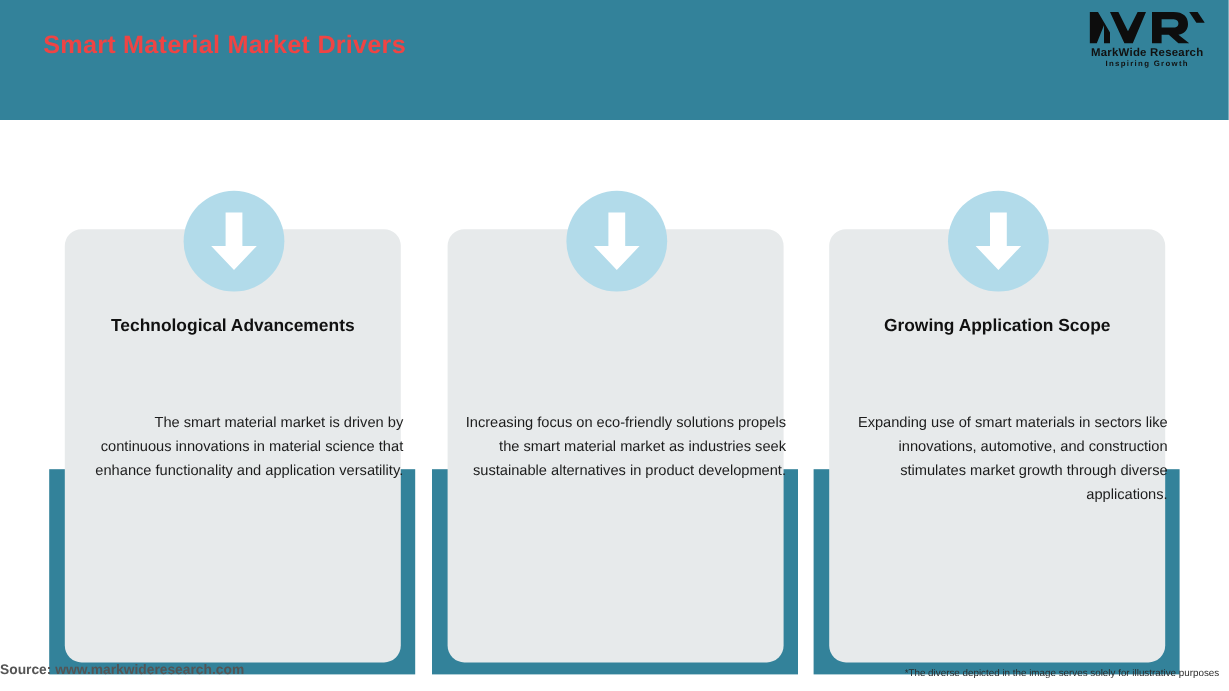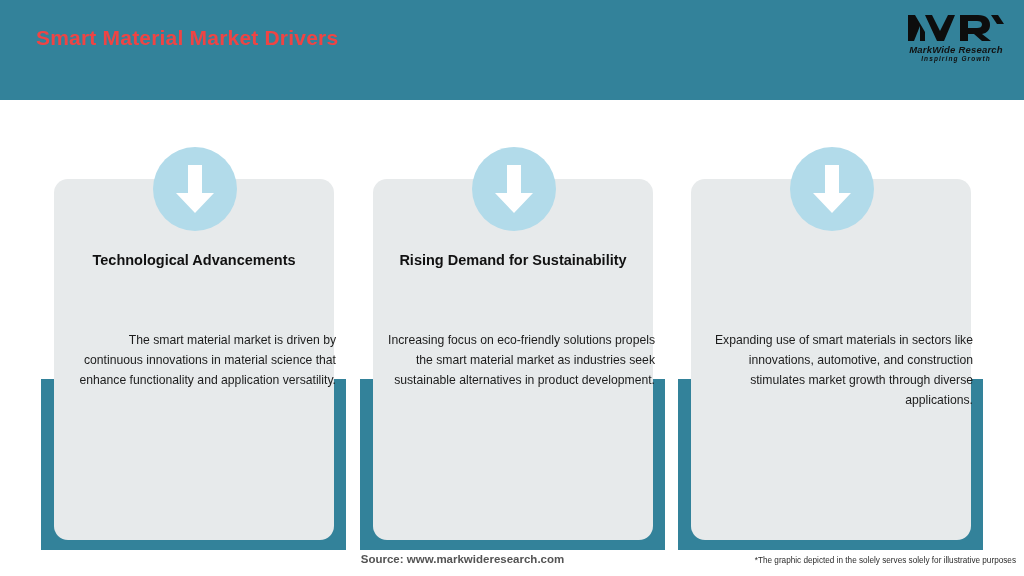--- a/index.html
+++ b/index.html
@@ -37,22 +37,21 @@
   
   .logo {
     position: absolute;
     right: 14px;
     top: 8px;
     width: 108px;
     height: 60px;
     display: flex;
     flex-direction: column;
     align-items: center;
-    justify-content: center;
-    font-style: italic;
+    justify-content: flex-start;
   }
   .logo-mark {
     width: 96px;
     height: 30px;
     display: block;
   }
   .logo-name {
     font-size: 9.5px;
     font-weight: bold;
     color: #111111;
@@ -67,21 +66,21 @@
     color: #111111;
     letter-spacing: 1.1px;
     line-height: 8px;
     white-space: nowrap;
   }
 
   
   .cards {
     position: absolute;
     left: 0;
-    top: 104px;
+    top: 116px;
     width: 1024px;
     height: 446px;
   }
   .card-group {
     position: absolute;
     top: 0;
     width: 305px;
     height: 446px;
   }
   .card-group.g0 { left: 41px; }
@@ -144,21 +143,21 @@
     line-height: 20px;
     text-align: right;
   }
 
   
   .footer-source {
     position: absolute;
     left: 0;
     top: 553px;
     width: 925px;
-    text-align: center;
+    text-align: left;
     font-size: 11.5px;
     font-weight: bold;
     color: #545454;
   }
   .footer-note {
     position: absolute;
     right: 8px;
     top: 556px;
     font-size: 8.2px;
     color: #2b2b2b;
@@ -205,31 +204,31 @@
   </div>
 
   <div class="card-group g1">
     <div class="card-plate"></div>
     <div class="card-body"></div>
     <div class="card-icon">
       <svg width="46" height="52" viewBox="0 0 46 52">
         <polygon points="16,2 30,2 30,30 42,30 23,50 4,30 16,30" fill="#ffffff"></polygon>
       </svg>
     </div>
-    <div class="card-title">Rising Demand for Sustainability</div>
     <div class="card-desc">Increasing focus on eco-friendly solutions propels the smart material market as industries seek sustainable alternatives in product development.</div>
   </div>
 
   <div class="card-group g2">
     <div class="card-plate"></div>
     <div class="card-body"></div>
     <div class="card-icon">
       <svg width="46" height="52" viewBox="0 0 46 52">
         <polygon points="16,2 30,2 30,30 42,30 23,50 4,30 16,30" fill="#ffffff"></polygon>
       </svg>
     </div>
+    <div class="card-title">Growing Application Scope</div>
     <div class="card-desc">Expanding use of smart materials in sectors like innovations, automotive, and construction stimulates market growth through diverse applications.</div>
   </div>
 
 </div>
 
 <div class="footer-source">Source: www.markwideresearch.com</div>
-<div class="footer-note">*The graphic depicted in the solely serves solely for illustrative purposes</div>
+<div class="footer-note">*The diverse depicted in the image serves solely for illustrative purposes</div>
 
 </body></html>

